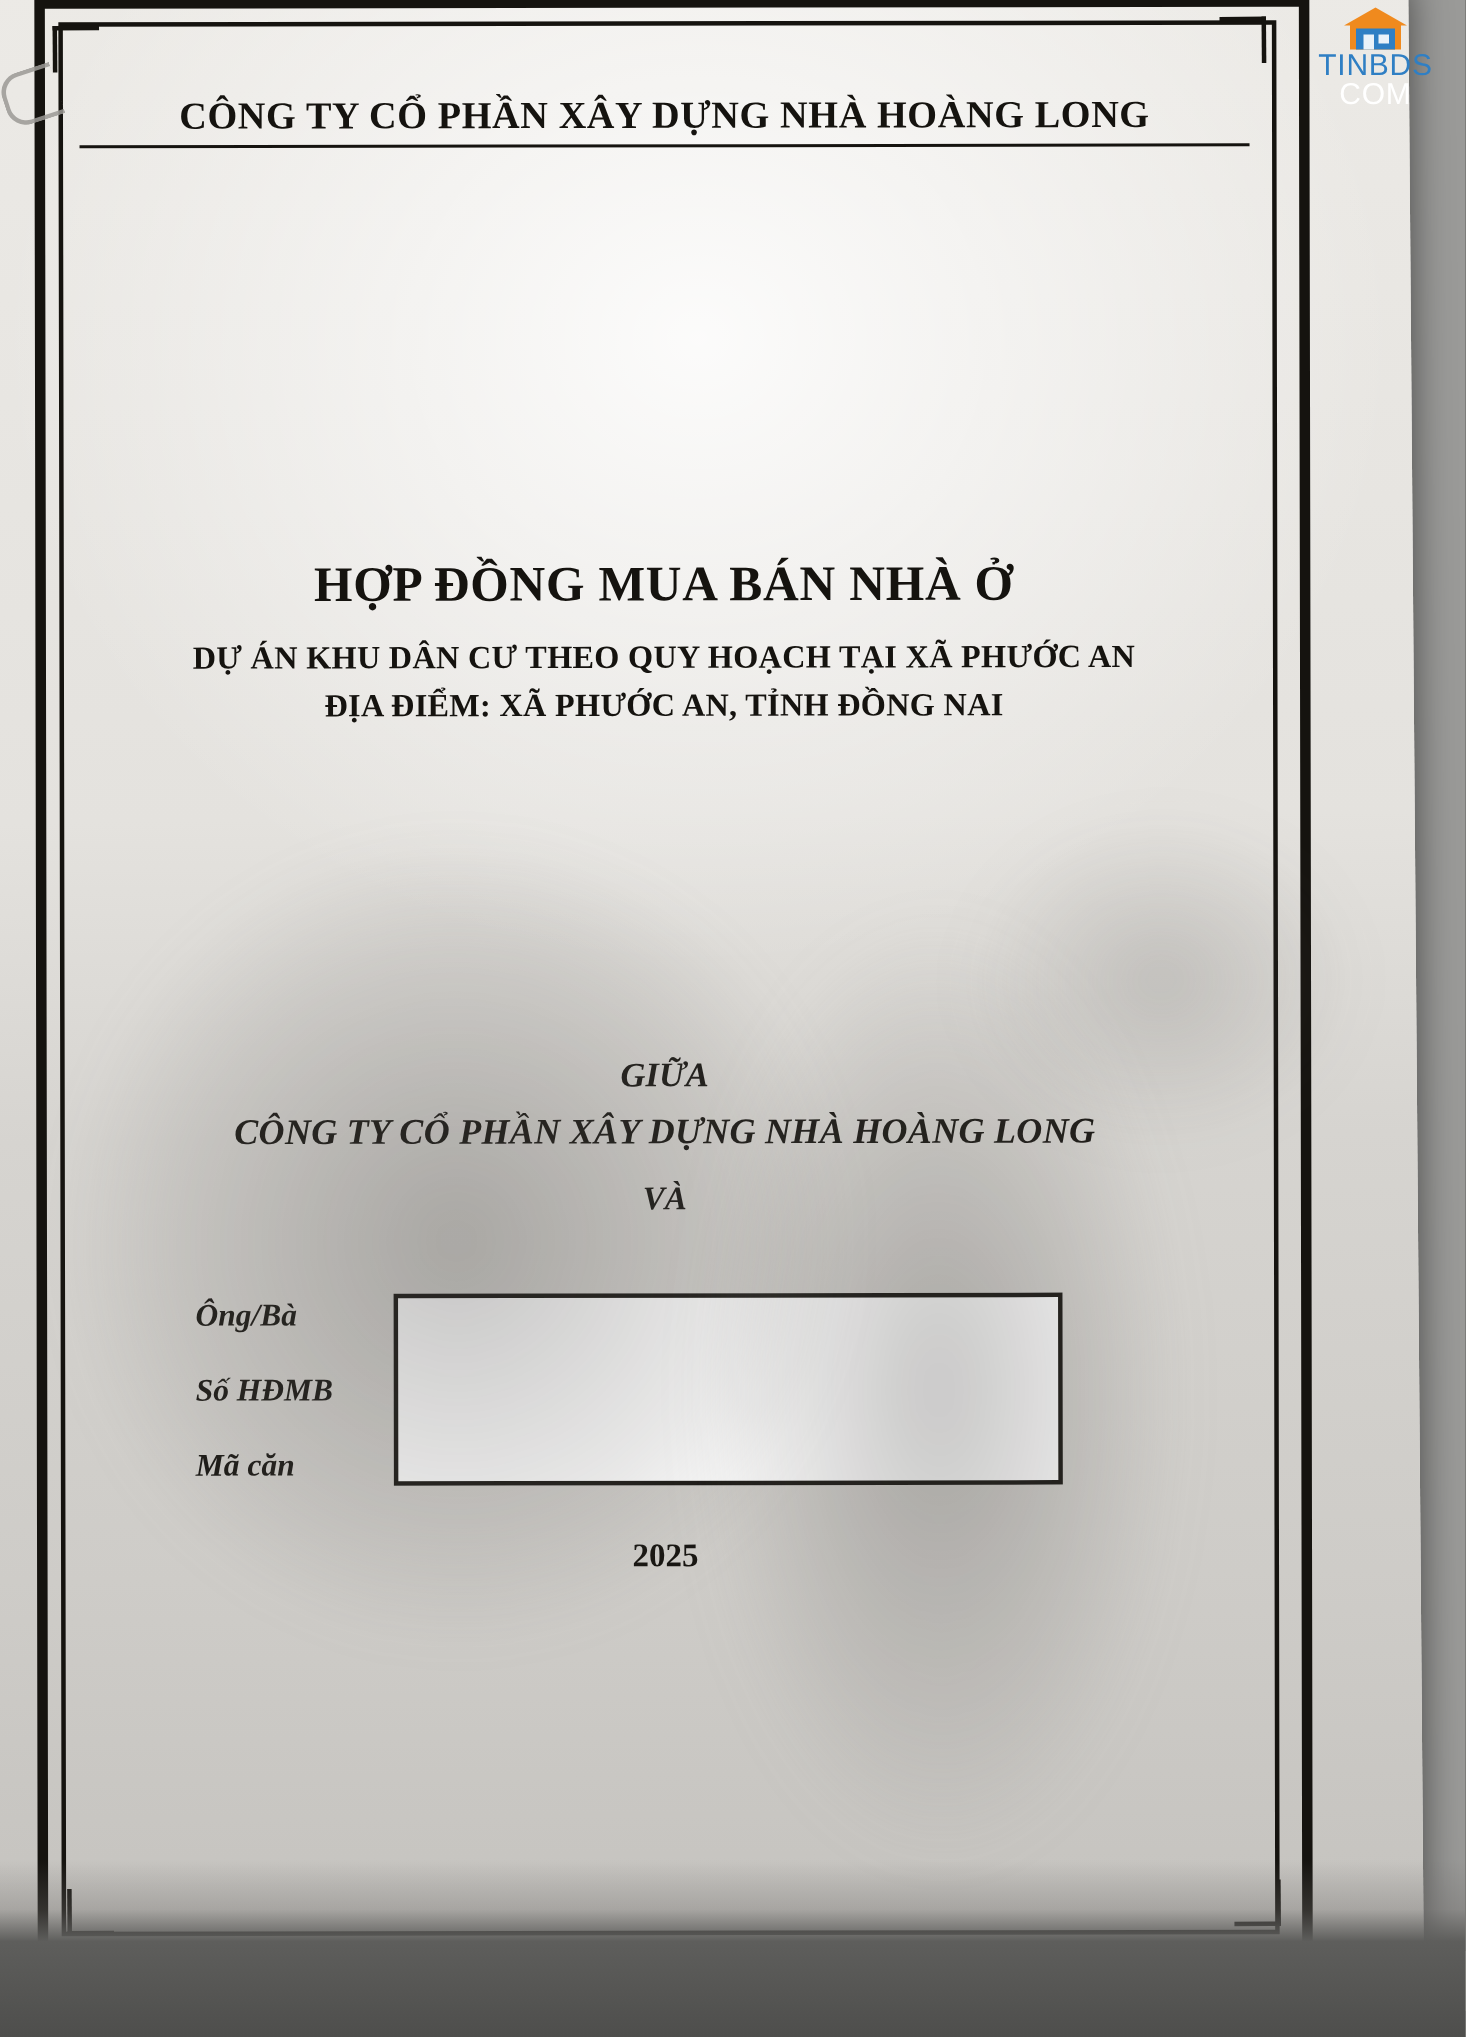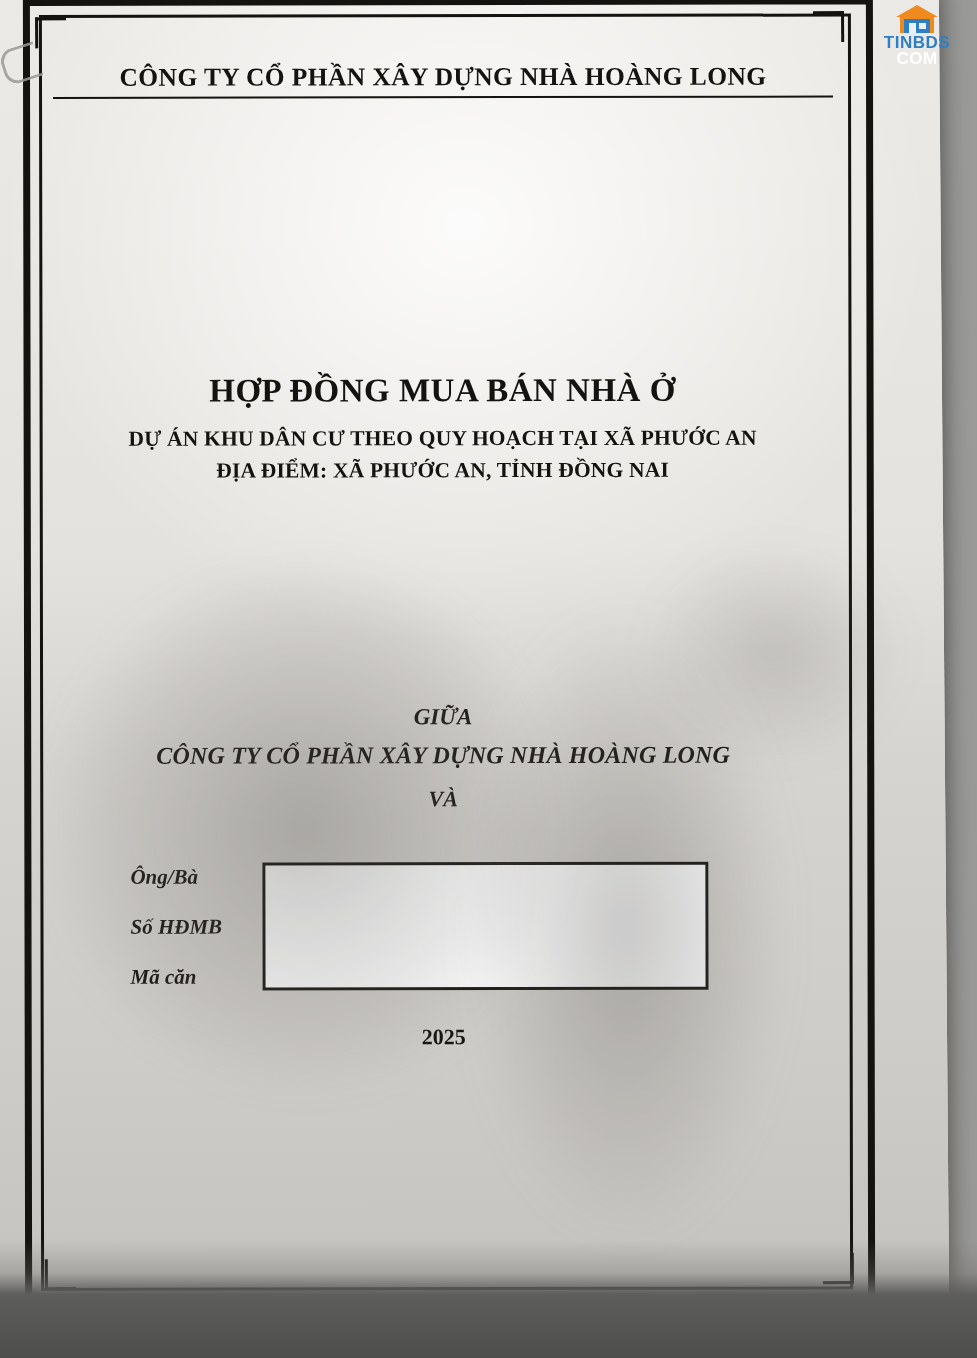--- a/index.html
+++ b/index.html
@@ -277,22 +277,22 @@
     right: 14px;
     top: 4px;
     width: 92px;
     height: 74px;
     text-align: center;
     line-height: 1;
   }
   .logo svg { display: block; margin: 0 auto; }
   .logo-text {
     font-family: "Liberation Sans", sans-serif;
-    font-size: 17px;
-    font-weight: bold;
+    font-size: 20px;
+    font-weight: normal;
     color: #2f7fc4;
     letter-spacing: 0.5px;
   }
   .logo-text .com { color: #ffffff; display: block; margin-top: -1px; }
 </style>
 </head>
 <body>
 
 <div class="photo">
   <div class="desk"></div>

